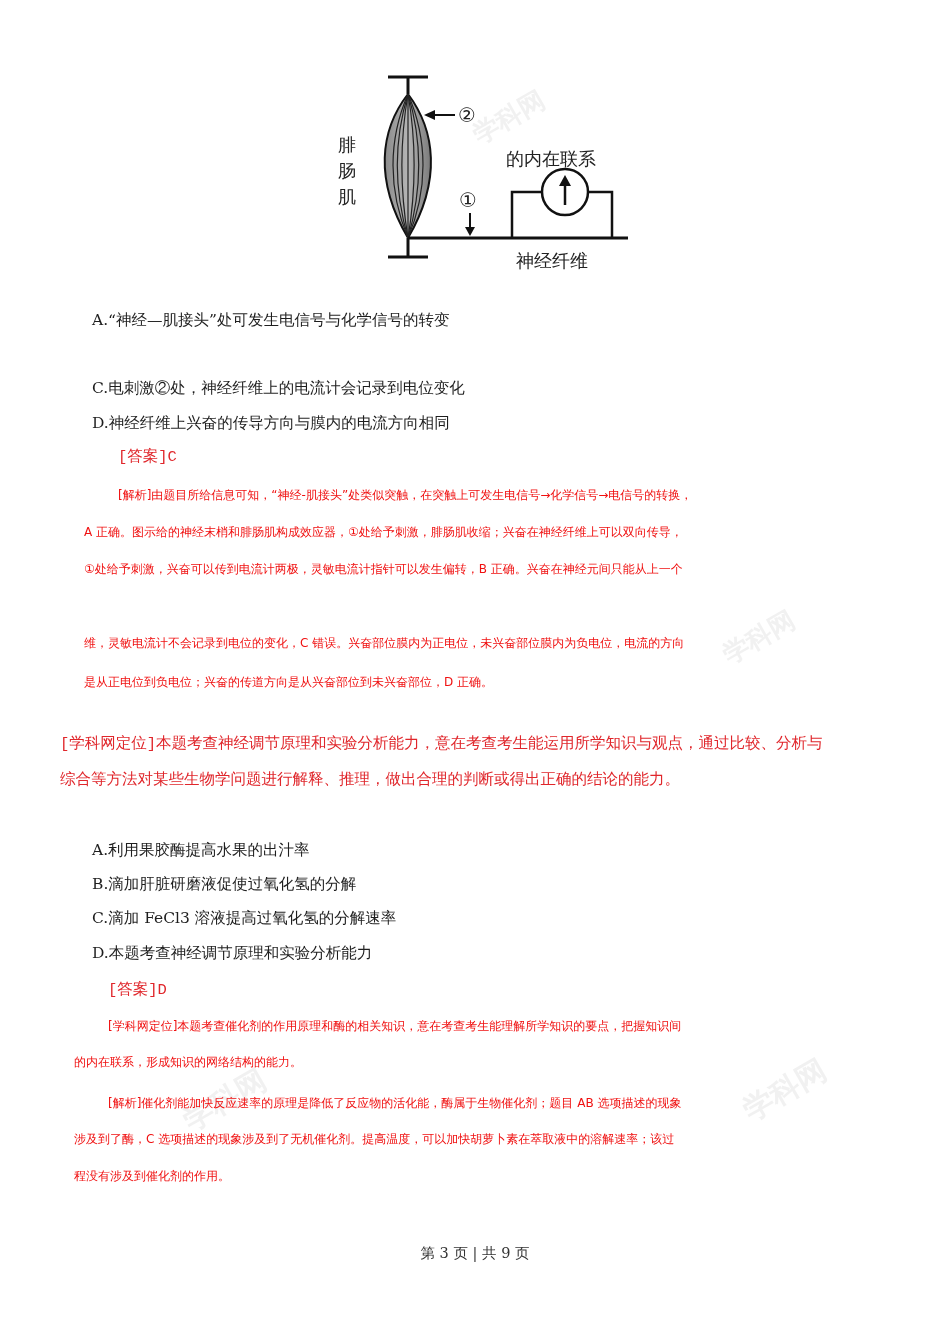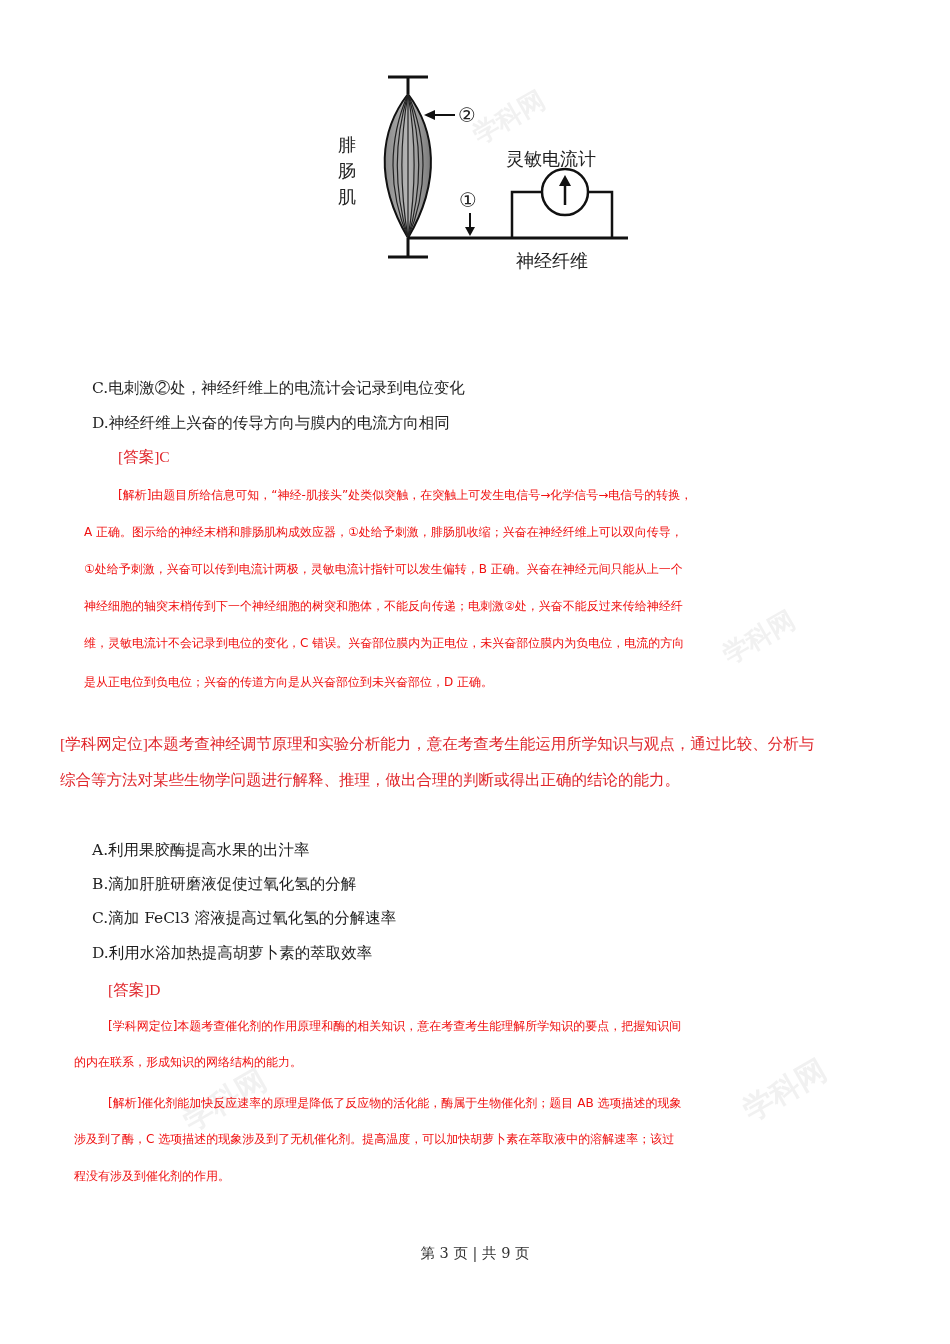--- a/index.html
+++ b/index.html
@@ -49,21 +49,21 @@
     .fig-nerve-label { left: 186px; top: 182px; }
 
     
     .line {
       position: absolute;
       white-space: nowrap;
       font-size: 15.5px;
       line-height: 20px;
     }
     .black { color: #1e1e1e; }
-    .red-serif { color: #e0262b; font-family: Liberation Serif, serif; }
+    .red-serif { color: #e0262b; font-family: Liberation Mono, monospace; }
     .red {
       color: #f01010;
       font-family: "DejaVu Sans", "Liberation Sans", sans-serif;
       font-size: 12px;
     }
     .footer {
       position: absolute;
       left: 0; width: 950px;
       top: 1244px;
       text-align: center;
@@ -127,43 +127,43 @@
 
       <line x1="140" y1="143" x2="140" y2="160" stroke="#111" stroke-width="2"></line>
       <polygon points="135,157 145,157 140,166" fill="#111"></polygon>
 
       <line x1="103" y1="45" x2="125" y2="45" stroke="#111" stroke-width="2"></line>
       <polygon points="105,40 105,50 94,45" fill="#111"></polygon>
     </svg>
     <div class="fig-label" style="left:128px;top:35px;font-size:20px;">②</div>
     <div class="fig-label" style="left:129px;top:120px;font-size:20px;">①</div>
     <div class="fig-label fig-muscle-label">腓肠肌</div>
-    <div class="fig-label fig-galvo-label">灵敏电流计</div>
+    <div class="fig-label fig-galvo-label">的内在联系</div>
     <div class="fig-label fig-nerve-label">神经纤维</div>
   </div>
 
+  <div class="line black" style="left:92px;top:310px;">A.“神经—肌接头”处可发生电信号与化学信号的转变</div>
   <div class="line black" style="left:92px;top:378px;">C.电刺激②处，神经纤维上的电流计会记录到电位变化</div>
   <div class="line black" style="left:92px;top:413px;">D.神经纤维上兴奋的传导方向与膜内的电流方向相同</div>
 
   <div class="line red-serif" style="left:118px;top:447px;">[答案]C</div>
 
   <div class="line red" style="left:118px;top:485px;">[解析]由题目所给信息可知，“神经-肌接头”处类似突触，在突触上可发生电信号→化学信号→电信号的转换，</div>
   <div class="line red" style="left:84px;top:522px;">A 正确。图示给的神经末梢和腓肠肌构成效应器，①处给予刺激，腓肠肌收缩；兴奋在神经纤维上可以双向传导，</div>
   <div class="line red" style="left:84px;top:559px;">①处给予刺激，兴奋可以传到电流计两极，灵敏电流计指针可以发生偏转，B 正确。兴奋在神经元间只能从上一个</div>
-  <div class="line red" style="left:84px;top:596px;">神经细胞的轴突末梢传到下一个神经细胞的树突和胞体，不能反向传递；电刺激②处，兴奋不能反过来传给神经纤</div>
   <div class="line red" style="left:84px;top:633px;">维，灵敏电流计不会记录到电位的变化，C 错误。兴奋部位膜内为正电位，未兴奋部位膜内为负电位，电流的方向</div>
   <div class="line red" style="left:84px;top:672px;">是从正电位到负电位；兴奋的传道方向是从兴奋部位到未兴奋部位，D 正确。</div>
 
   <div class="line red-serif" style="left:60px;top:734px;">[学科网定位]本题考查神经调节原理和实验分析能力，意在考查考生能运用所学知识与观点，通过比较、分析与</div>
   <div class="line red-serif" style="left:60px;top:770px;">综合等方法对某些生物学问题进行解释、推理，做出合理的判断或得出正确的结论的能力。</div>
 
   <div class="line black" style="left:92px;top:840px;">A.利用果胶酶提高水果的出汁率</div>
   <div class="line black" style="left:92px;top:874px;">B.滴加肝脏研磨液促使过氧化氢的分解</div>
   <div class="line black" style="left:92px;top:908px;">C.滴加 FeCl3  溶液提高过氧化氢的分解速率</div>
-  <div class="line black" style="left:92px;top:943px;">D.利用水浴加热提高胡萝卜素的萃取效率</div>
+  <div class="line black" style="left:92px;top:943px;">D.本题考查神经调节原理和实验分析能力</div>
 
   <div class="line red-serif" style="left:108px;top:980px;">[答案]D</div>
 
   <div class="line red" style="left:108px;top:1016px;">[学科网定位]本题考查催化剂的作用原理和酶的相关知识，意在考查考生能理解所学知识的要点，把握知识间</div>
   <div class="line red" style="left:74px;top:1052px;">的内在联系，形成知识的网络结构的能力。</div>
 
   <div class="line red" style="left:108px;top:1093px;">[解析]催化剂能加快反应速率的原理是降低了反应物的活化能，酶属于生物催化剂；题目 AB 选项描述的现象</div>
   <div class="line red" style="left:74px;top:1129px;">涉及到了酶，C 选项描述的现象涉及到了无机催化剂。提高温度，可以加快胡萝卜素在萃取液中的溶解速率；该过</div>
   <div class="line red" style="left:74px;top:1166px;">程没有涉及到催化剂的作用。</div>
 

